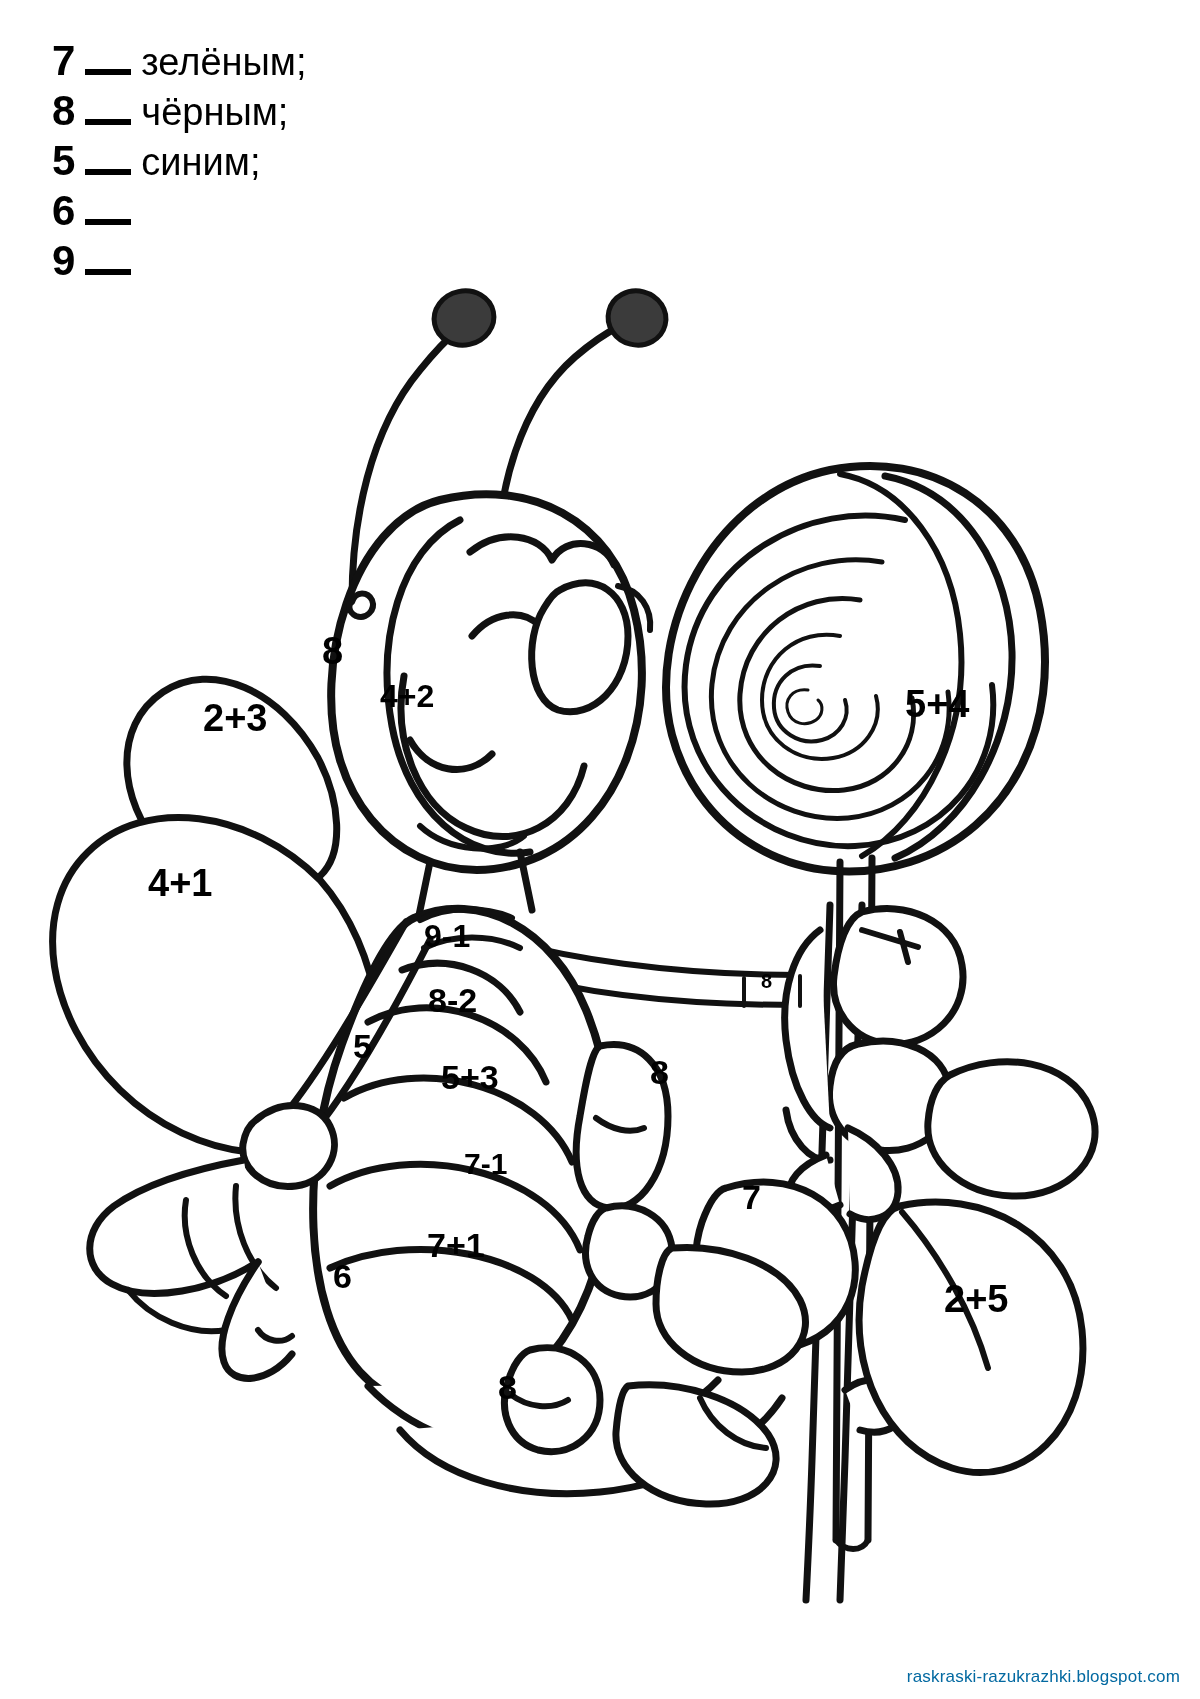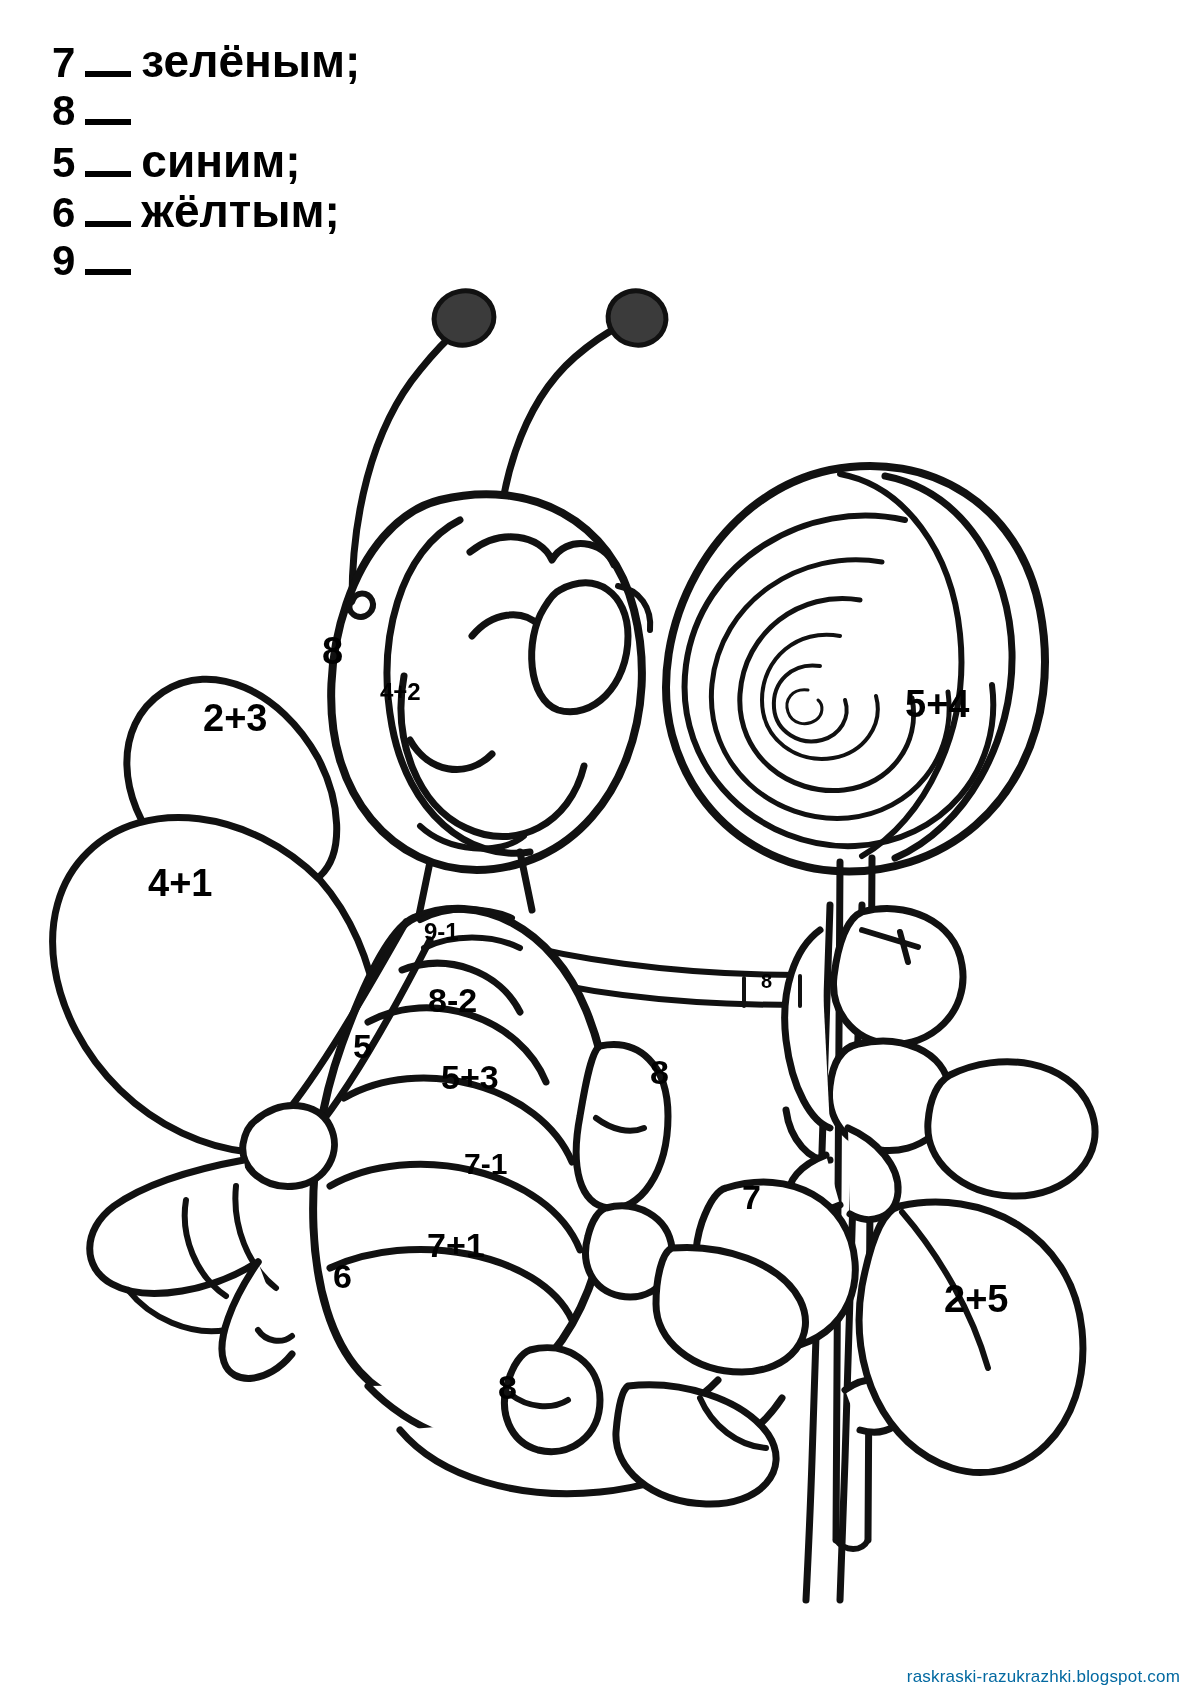--- a/index.html
+++ b/index.html
@@ -41,22 +41,22 @@
   }
   .legend-dash {
     display: inline-block;
     width: 46px;
     height: 6px;
     background: #000000;
     margin: 0 10px 10px 10px;
     vertical-align: middle;
   }
   .legend-word {
-    font-size: 46px;
-    font-weight: bold;
+    font-size: 38px;
+    font-weight: normal;
     color: #000000;
     line-height: 50px;
   }
   
   #art {
     position: absolute;
     left: 0;
     top: 0;
     width: 1200px;
     height: 1699px;
@@ -81,21 +81,21 @@
     position: absolute;
     color: #000000;
     font-weight: bold;
     white-space: nowrap;
     z-index: 4;
     font-family: "Liberation Sans", sans-serif;
   }
   .sz-xl { font-size: 38px; }
   .sz-lg { font-size: 34px; }
   .sz-md { font-size: 30px; }
-  .sz-sm { font-size: 24px; }
+  .sz-sm { font-size: 32px; }
   .sz-xs { font-size: 20px; }
   
   #watermark {
     position: absolute;
     right: 20px;
     bottom: 12px;
     font-size: 17px;
     color: #0369a1;
     letter-spacing: 0.2px;
     font-family: "Liberation Sans", sans-serif;
@@ -109,30 +109,30 @@
 
   <div id="legend">
     <div class="legend-row">
       <span class="legend-num">7</span>
       <span class="legend-dash"></span>
       <span class="legend-word">зелёным;</span>
     </div>
     <div class="legend-row">
       <span class="legend-num">8</span>
       <span class="legend-dash"></span>
+      <span class="legend-word">чёрным;</span>
     </div>
     <div class="legend-row">
       <span class="legend-num">5</span>
       <span class="legend-dash"></span>
       <span class="legend-word">синим;</span>
     </div>
     <div class="legend-row">
       <span class="legend-num">6</span>
       <span class="legend-dash"></span>
-      <span class="legend-word">жёлтым;</span>
     </div>
     <div class="legend-row">
       <span class="legend-num">9</span>
       <span class="legend-dash"></span>
     </div>
   </div>
 
   <div id="art">
     <svg width="1200" height="1699" viewBox="0 0 1200 1699" xmlns="http://www.w3.org/2000/svg">
 

